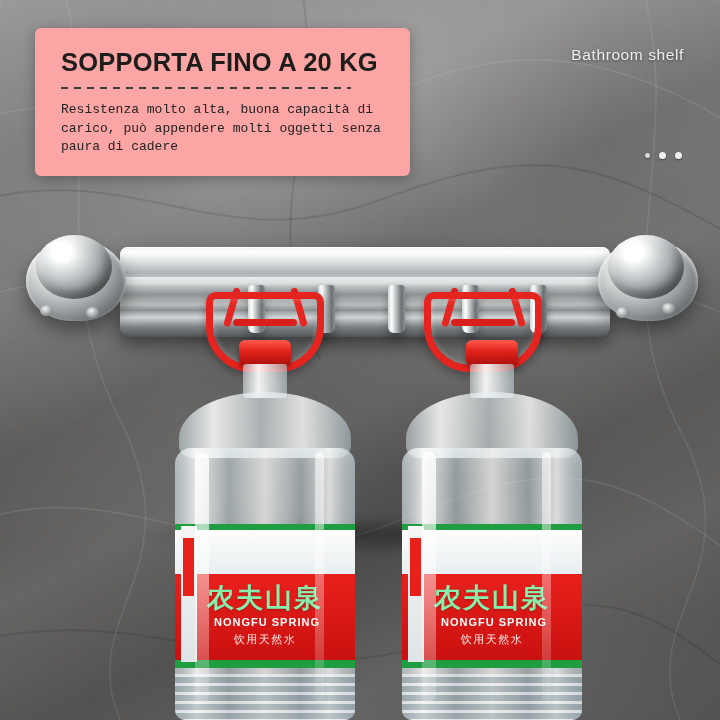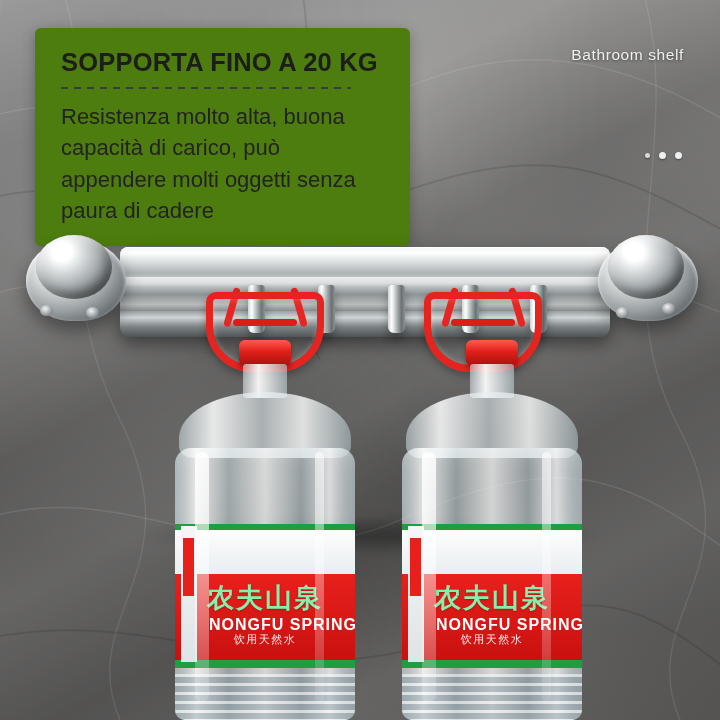--- a/index.html
+++ b/index.html
@@ -39,21 +39,21 @@
   .veins {
     position: absolute; inset: 0;
     opacity: .55;
   }
 
   
   .callout {
     position: absolute;
     left: 35px; top: 28px;
     width: 375px;
-    background: #4d7c0f;
+    background: #fca5a5;
     border-radius: 6px;
     padding: 20px 22px 20px 26px;
     box-shadow: 0 3px 14px rgba(0,0,0,0.28);
   }
   .callout h1 {
     font-size: 25.5px;
     font-weight: 700;
     letter-spacing: .2px;
     color: #1d1d1b;
     line-height: 1.1;
@@ -61,24 +61,25 @@
   }
   .dashes {
     margin: 11px 0 12px 0;
     height: 2px;
     width: 290px;
     background-image: linear-gradient(to right, #3c3c3b 0 7px, rgba(0,0,0,0) 7px 13px);
     background-size: 13px 2px;
     background-repeat: repeat-x;
   }
   .callout p {
-    font-size: 22px;
+    font-size: 13px;
     line-height: 1.42;
     color: #232323;
     font-weight: 400;
+    font-family: Liberation Mono, monospace;
   }
 
   
   .corner-label {
     position: absolute;
     right: 36px; top: 40px;
     font-size: 15.5px;
     color: #efefef;
     letter-spacing: .6px;
     text-shadow: 0 1px 3px rgba(0,0,0,.45);
@@ -221,23 +222,23 @@
   .band-green { top: 184px; height: 7px; background: #1f9d41; }
   .band-red   { top: 234px; height: 86px; background: linear-gradient(180deg,#e8201c,#c9110f); }
   .band-green2{ top: 320px; height: 8px; background: #1f9d41; }
   .label-cn {
     position: absolute; left: 10px; top: 240px; width: 180px;
     text-align: center; color: #86efac;
     font-size: 27px; font-weight: 700; letter-spacing: 2px;
     text-shadow: 0 1px 2px rgba(0,0,0,.25);
   }
   .label-en {
-    position: absolute; left: 20px; top: 276px; width: 196px;
+    position: absolute; left: 4px; top: 276px; width: 196px;
     text-align: center; color: #ffffff;
-    font-size: 16px; font-weight: 700; letter-spacing: 1px;
+    font-size: 11px; font-weight: 700; letter-spacing: 1px;
   }
   .label-sub {
     position: absolute; left: 10px; top: 292px; width: 180px;
     text-align: center; color: #ffe9e9;
     font-size: 11px; letter-spacing: 1.5px;
   }
   .side-bar {
     position: absolute; left: 16px; top: 186px;
     width: 16px; height: 136px;
     background: linear-gradient(180deg,#f6f6f6,#dfe4e6);

